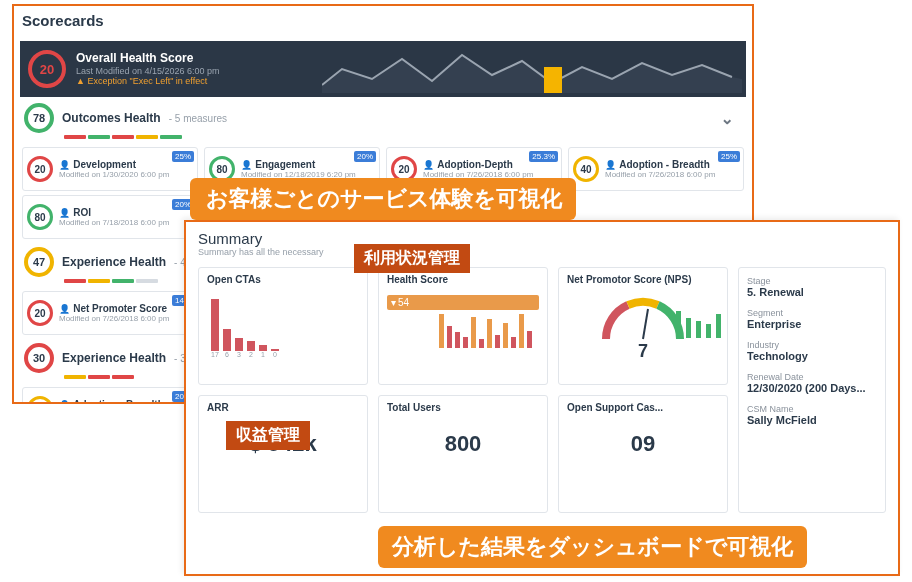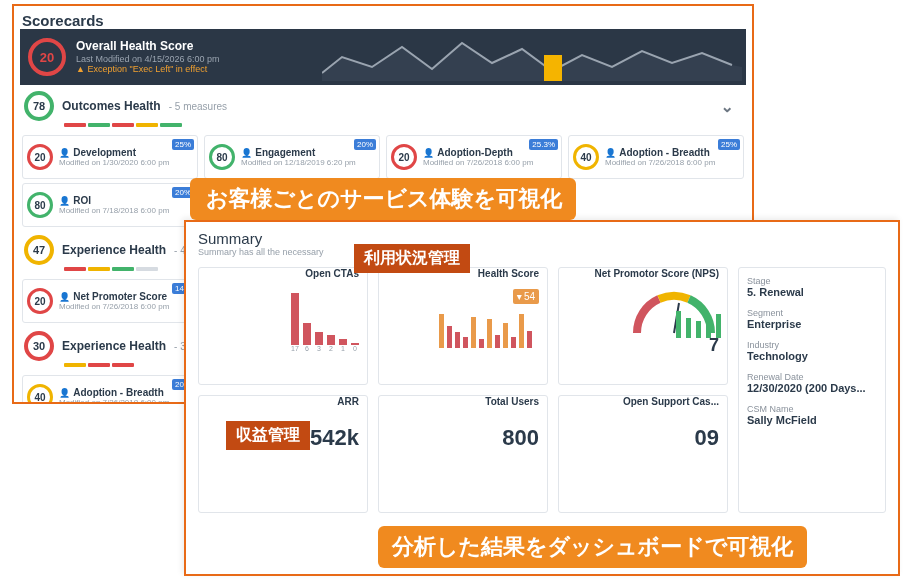--- a/index.html
+++ b/index.html
@@ -1,20 +1,20 @@
 <!DOCTYPE html>
 <html><head>
 <meta charset="utf-8">
 <style>
   * { box-sizing: border-box; margin: 0; padding: 0; font-family: -apple-system, BlinkMacSystemFont, "Segoe UI", Arial, sans-serif; }
   body { width: 912px; height: 582px; background: #fff; position: relative; overflow: hidden; }
 
   
   .panel1 { position: absolute; left: 12px; top: 4px; width: 742px; height: 400px; border: 2px solid #e86a17; background: #fff; overflow: hidden; }
-  .p1-title { font-size: 15px; font-weight: 700; color: #2b3a4a; padding: 6px 8px 0; }
+  .p1-title { font-size: 15px; font-weight: 700; color: #2b3a4a; padding: 6px 8px 12px; }
   .p1-header { background:#2b3746; margin:0 6px; height:56px; position:relative; display:flex; align-items:center; padding:6px 8px; overflow:hidden; }
   .ring { border-radius:50%; display:flex; align-items:center; justify-content:center; font-weight:700; }
   .ring-lg { width:38px; height:38px; border:4px solid #e04646; color:#e04646; font-size:13px; background:transparent; }
   .p1-header-txt { margin-left:10px; color:#cfd6de; line-height:1.15; }
   .ohs { color:#fff; font-size:12px; font-weight:600; }
   .sub { font-size:9px; color:#9aa4b0; }
   .exc { font-size:9px; color:#f0a030; }
   .spark { position:absolute; right:4px; top:4px; width:420px; height:48px; }
   .spark path.line { fill:none; stroke:#9aa4b0; stroke-width:2; }
   .spark path.fill { fill:#3a4656; opacity:.6; }
@@ -39,21 +39,21 @@
   .badge { position:absolute; right:3px; top:3px; background:#3b7dd8; color:#fff; font-size:8px; padding:1px 3px; border-radius:2px; }
   .uicon { color:#8a929c; font-size:9px; }
 
   
   .panel2 { position:absolute; left:184px; top:220px; width:716px; height:356px; border:2px solid #e86a17; background:#fff; box-shadow:-2px -2px 6px rgba(0,0,0,.08); }
   .p2-head { padding:8px 12px 2px; }
   .p2-title { font-size:15px; font-weight:400; color:#2b3a4a; }
   .p2-sub { font-size:9px; color:#97a0aa; }
   .p2-body { display:flex; gap:10px; padding:8px 12px; }
   .p2-grid { flex:1; display:grid; grid-template-columns:repeat(3,1fr); grid-auto-rows:118px; gap:10px; }
-  .wid { border:1px solid #e1e5ea; border-radius:3px; padding:0 8px; display:flex; flex-direction:column; position:relative;align-items:flex-end; }
+  .wid { border:1px solid #e1e5ea; border-radius:3px; padding:6px 8px; display:flex; flex-direction:column; position:relative; }
   .wid .wt { font-size:10px; font-weight:600; color:#2b3a4a; margin-bottom:4px; white-space:nowrap; overflow:hidden; text-overflow:ellipsis; }
   .wid .big { font-size:22px; font-weight:700; color:#2b3a4a; text-align:center; margin-top:14px; }
   .bars { display:flex; align-items:flex-end; gap:4px; height:56px; margin-top:6px; margin-left:4px; }
   .bars .b { width:8px; background:#d0555e; }
   .bars-lbl { display:flex; gap:4px; margin-left:4px; font-size:7px; color:#97a0aa; }
   .bars-lbl span { width:8px; text-align:center; }
   .hs-tag { display:inline-flex; align-items:center; gap:2px; background:#e99a4a; color:#fff; font-size:10px; padding:2px 4px; border-radius:2px; margin-top:6px; }
   .hs-bars { display:flex; align-items:flex-end; gap:3px; height:56px; position:absolute; left:60px; top:24px; }
   .hs-bars span { width:5px; }
   .nps-g { position:relative; height:60px; margin-top:4px; }

